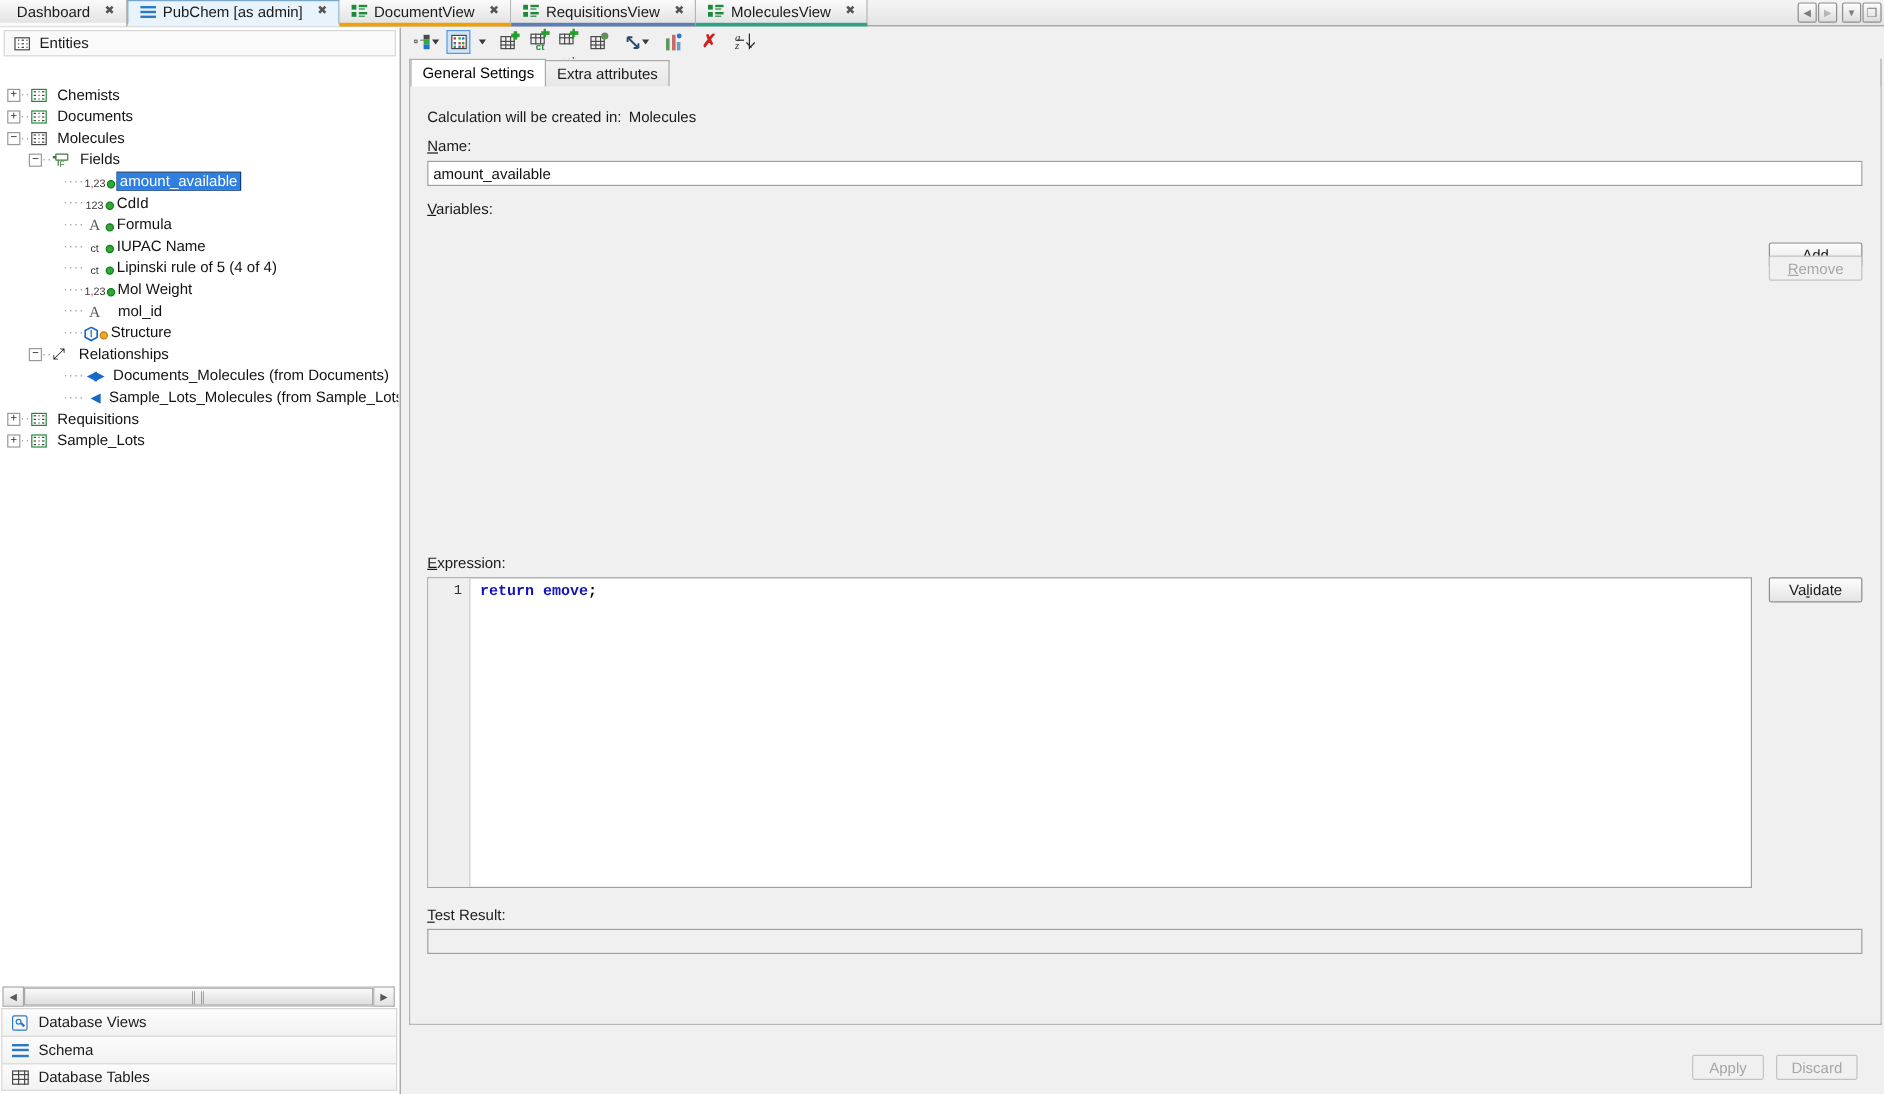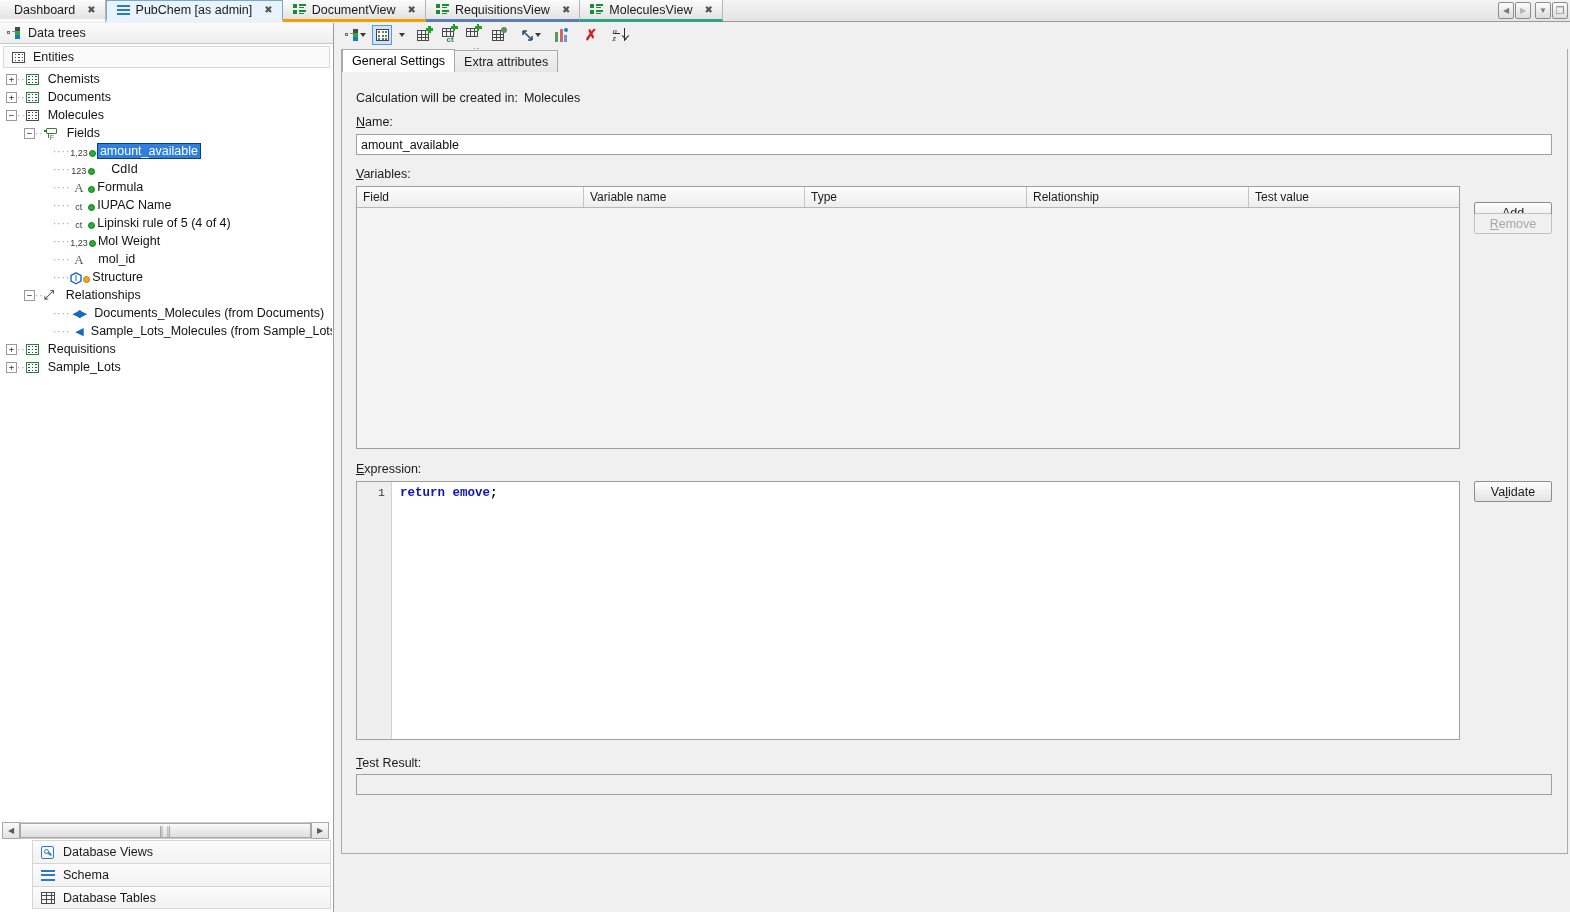--- a/index.html
+++ b/index.html
@@ -151,21 +151,21 @@
   }
   .hs-track { flex:1; background:#f2f2f2; border-top:1px solid #c9c9c9; border-bottom:1px solid #c9c9c9; position:relative; }
   .hs-thumb {
     position:absolute; left:0; top:0; bottom:0; width:100%;
     background: linear-gradient(to bottom,#fafafa,#dedede);
     border:1px solid #a8a8a8; box-sizing:border-box;
     display:flex; align-items:center; justify-content:center;
     color:#8a8a8a; font-size:9px; letter-spacing:1px;
   }
 
-  .bottomviews { position:absolute; left:1px; right:2px; bottom:0; height:72px;padding-left:31px; }
+  .bottomviews { position:absolute; left:1px; right:2px; bottom:0; height:72px; }
   .bvrow {
     height:23px; display:flex; align-items:center; gap:8px; padding-left:8px;
     background: linear-gradient(to bottom,#fcfcfc,#f2f2f2);
     border:1px solid #d5d5d5; border-bottom:none; box-sizing:border-box;
     font-size:12.5px;
   }
   .bvrow:last-child { border-bottom:1px solid #d5d5d5; }
 
   
   .rightarea {
@@ -313,30 +313,20 @@
     <div class="wincontrols">
       <div class="wbtn">◀</div>
       <div class="wbtn" style="color:#b5b5b5;">▶</div>
       <div class="wbtn grp">▼</div>
       <div class="wbtn" style="font-size:10px;">❐</div>
     </div>
   </div>
 
   <div class="leftpanel">
 
-    <div class="panelhdr">
-      <span style="position:relative;display:inline-block;width:14px;height:12px;">
-        <span style="position:absolute;left:0;top:4px;width:3px;height:3px;border:1px solid #6f6f6f;box-sizing:border-box;"></span>
-        <span style="position:absolute;left:5px;top:4px;width:4px;height:1px;background:#8a8a8a;"></span>
-        <span style="position:absolute;left:8px;top:0;width:5px;height:4px;background:#4a4a4a;"></span>
-        <span style="position:absolute;left:8px;top:4px;width:5px;height:4px;background:#2faa35;"></span>
-        <span style="position:absolute;left:8px;top:8px;width:5px;height:4px;background:#1b76d2;"></span>
-      </span>
-      <span>Data trees</span>
-    </div>
 
     <div class="panelhdr2">
       <span class="ent-icon gray">
         <i style="left:1.5px;top:1px"></i>
           <i style="left:5px;top:1px"></i>
           <i style="left:8.5px;top:1px"></i>
         <i style="left:1.5px;top:4px"></i>
           <i style="left:5px;top:4px"></i>
           <i style="left:8.5px;top:4px"></i>
         <i style="left:1.5px;top:7px"></i>
@@ -419,21 +409,21 @@
         <span class="badge"></span>
         <span class="sel-label" style="margin-left:2px">amount_available</span>
       </div>
 
       <div class="trow" style="padding-left:53px;">
         <span class="dots">····</span>
         <span class="fieldico">
             <span class="txt">123</span>
           </span>
         <span class="badge"></span>
-        <span style="margin-left:16px">CdId</span>
+        <span style="margin-left:2px">CdId</span>
       </div>
 
       <div class="trow" style="padding-left:53px;">
         <span class="dots">····</span>
         <span class="fieldico">
             <span class="txt serif">A</span>
           </span>
         <span class="badge"></span>
         <span style="margin-left:2px">Formula</span>
       </div>
@@ -716,30 +706,20 @@
           <span class="lbl"><span class="ul1">N</span>ame:</span>
         </div>
         <div class="textinput" style="position:absolute;left:14px;top:62px;right:15px;">
           <span>amount_available</span>
         </div>
 
         <div style="position:absolute;left:14px;top:95px;">
           <span class="lbl"><span class="ul1">V</span>ariables:</span>
         </div>
 
-        <div class="tablebox" style="position:absolute;left:14px;top:114px;right:107px;height:263px;">
-          <div class="theadrow">
-            <div class="th" style="width:227px">Field</div>
-            <div class="th" style="width:221px">Variable name</div>
-            <div class="th" style="width:222px">Type</div>
-            <div class="th" style="width:222px">Relationship</div>
-            <div class="th" style="flex:1">Test value</div>
-          </div>
-          <div class="tbody"></div>
-        </div>
 
         <div class="btn" style="position:absolute;right:15px;top:114px;width:78px;margin-top:16px;">
           <span><span class="ul1">A</span>dd</span>
         </div>
         <div class="btn disabled" style="position:absolute;right:15px;top:141px;width:78px;">
           <span><span class="ul1">R</span>emove</span>
         </div>
 
         <div style="position:absolute;left:14px;top:390px;">
           <span class="lbl"><span class="ul1">E</span>xpression:</span>
@@ -758,14 +738,22 @@
 
         <div style="position:absolute;left:14px;top:684px;">
           <span class="lbl"><span class="ul1">T</span>est Result:</span>
         </div>
         <div class="resultbox" style="position:absolute;left:14px;top:702px;right:15px;">
           <span style="padding-left:4px;line-height:19px;display:block;"></span>
         </div>
       </div>
     </div>
 
+    <div class="footerbar">
+      <div class="btn disabled" style="position:absolute;right:98px;top:23px;width:60px;">
+        <span>Apply</span>
+      </div>
+      <div class="btn disabled" style="position:absolute;right:20px;top:23px;width:68px;">
+        <span>Discard</span>
+      </div>
+    </div>
   </div>
 </div>
 
 </body></html>

